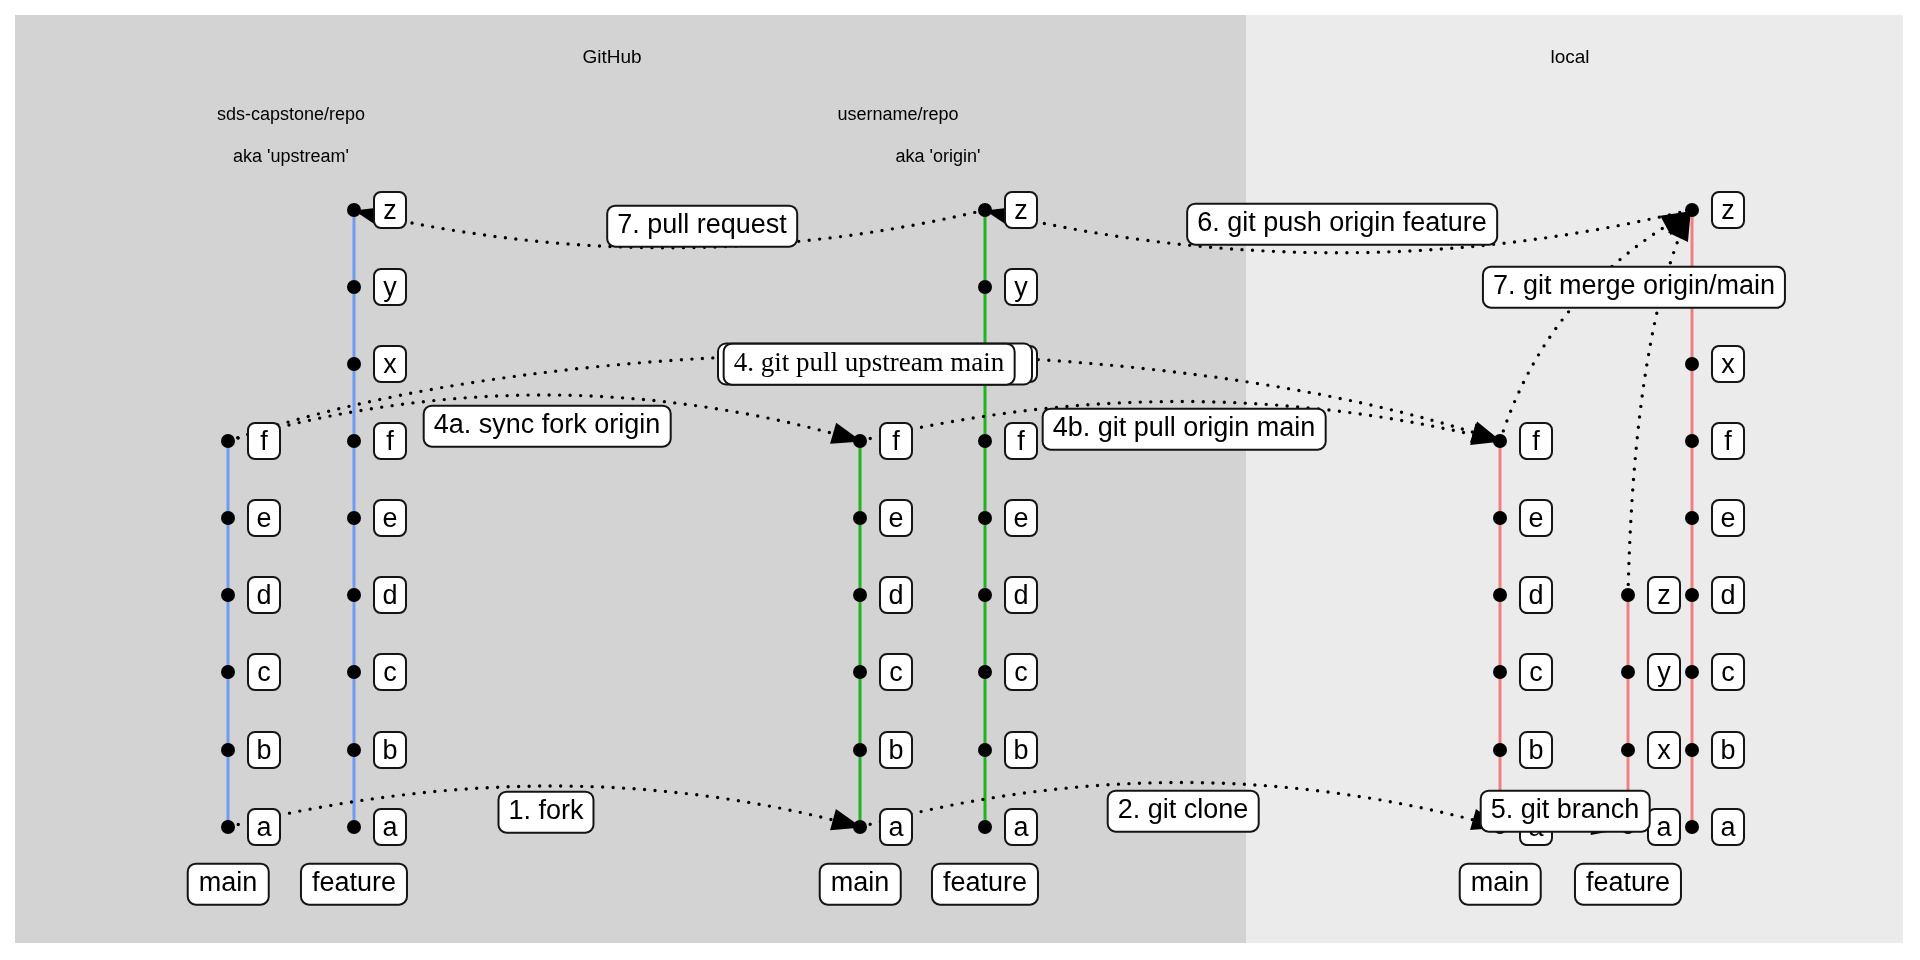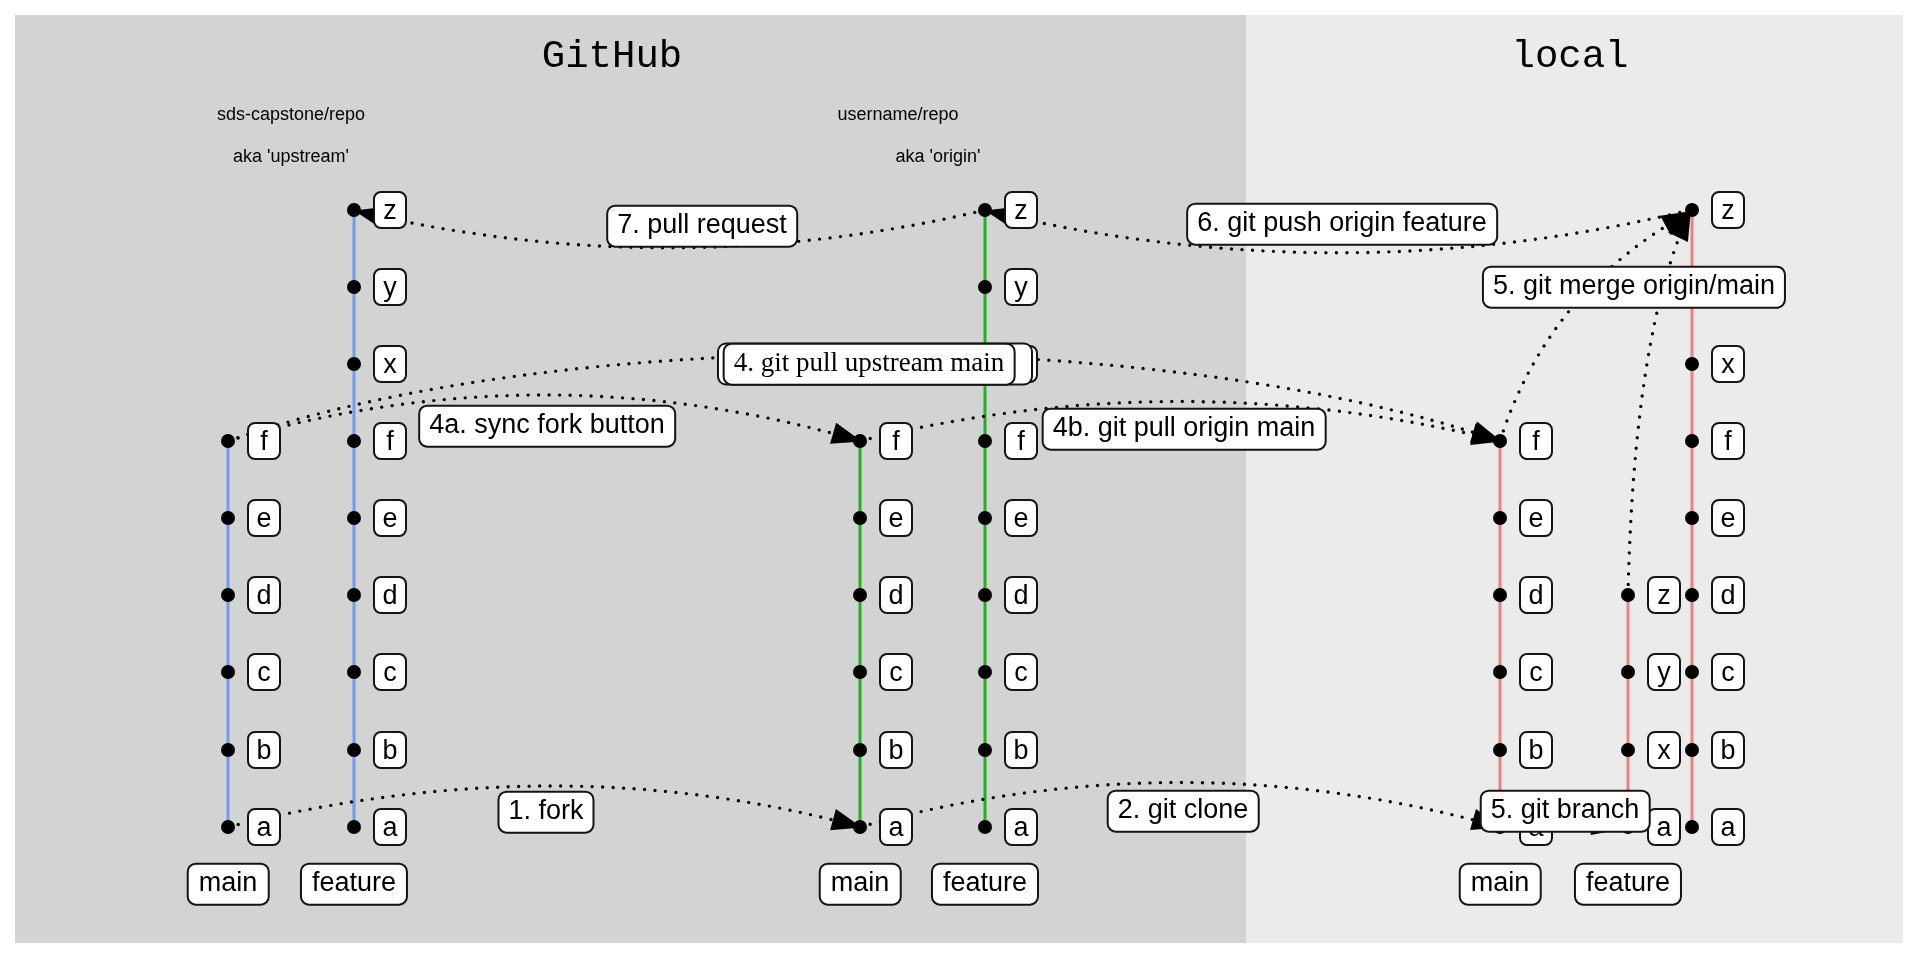--- a/index.html
+++ b/index.html
@@ -1,19 +1,19 @@
 <!DOCTYPE html>
 <html><head>
 <meta charset="utf-8">
 <style>
   html,body { margin:0; padding:0; background:#ffffff; }
   .stage { position:relative; width:1920px; height:960px; background:#ffffff; overflow:hidden;
            font-family:"Liberation Sans", sans-serif; color:#000; }
   .region { position:absolute; z-index:0; }
-  .section-header { position:absolute; transform:translate(-50%,-50%); font-size:39px; z-index:2; white-space:nowrap;font-family:Liberation Mono, monospace; }
+  .section-header { position:absolute; transform:translate(-50%,-50%); font-size:19px; z-index:2; white-space:nowrap; }
   .repo-title-line { position:absolute; transform:translate(-50%,-50%); font-size:18px; z-index:2; white-space:nowrap; }
   #diagram-svg { position:absolute; left:0; top:0; z-index:1; }
   .commit-box { position:absolute; width:34px; height:38px; box-sizing:border-box; background:#fff;
                 border:2px solid #141414; border-radius:8px; display:flex; align-items:center;
                 justify-content:center; font-size:27px; line-height:1; z-index:3; }
   .branch-label { position:absolute; transform:translate(-50%,-50%); background:#fff; border:2px solid #141414;
                   border-radius:9px; padding:3px 10px 6px; font-size:27px; line-height:1.1; z-index:3; white-space:nowrap; }
   .step-label { position:absolute; transform:translate(-50%,-50%); background:#fff; border:2px solid #141414;
                 border-radius:9px; padding:3px 9px 6px; font-size:27px; line-height:1.1; z-index:5; white-space:nowrap; }
   .ghost-box { position:absolute; transform:translate(-50%,-50%); background:#fff; border:2px solid #141414;
@@ -168,19 +168,19 @@
       <div class="branch-label" style="left: 354px; top: 884px;">feature</div>
       <div class="branch-label" style="left: 860px; top: 884px;">main</div>
       <div class="branch-label" style="left: 985px; top: 884px;">feature</div>
       <div class="branch-label" style="left: 1500px; top: 884px;">main</div>
       <div class="branch-label" style="left: 1628px; top: 884px;">feature</div>
       <div class="step-label" style="left: 546px; top: 812px;">1. fork</div>
       <div class="step-label" style="left: 1183px; top: 811px;">2. git clone</div>
       <div class="step-label" style="left: 1565px; top: 811px;">5. git branch</div>
       <div class="step-label" style="left: 869px; top: 364px; font-family: Liberation Serif, serif;">4. git pull upstream main</div>
       <div class="ghost-box" style="left: 875px; top: 364px; width: 312px; height: 39px;"></div>
-      <div class="step-label" style="left: 547px; top: 426px;">4a. sync fork button</div>
+      <div class="step-label" style="left: 547px; top: 426px;">4a. sync fork origin</div>
       <div class="step-label" style="left: 1184px; top: 429px;">4b. git pull origin main</div>
-      <div class="step-label" style="left: 1634px; top: 287px;">5. git merge origin/main</div>
+      <div class="step-label" style="left: 1634px; top: 287px;">7. git merge origin/main</div>
       <div class="step-label" style="left: 1342px; top: 224px;">6. git push origin feature</div>
       <div class="step-label" style="left: 702px; top: 226px;">7. pull request</div>
     </div>
 </div>
 
 </body></html>

